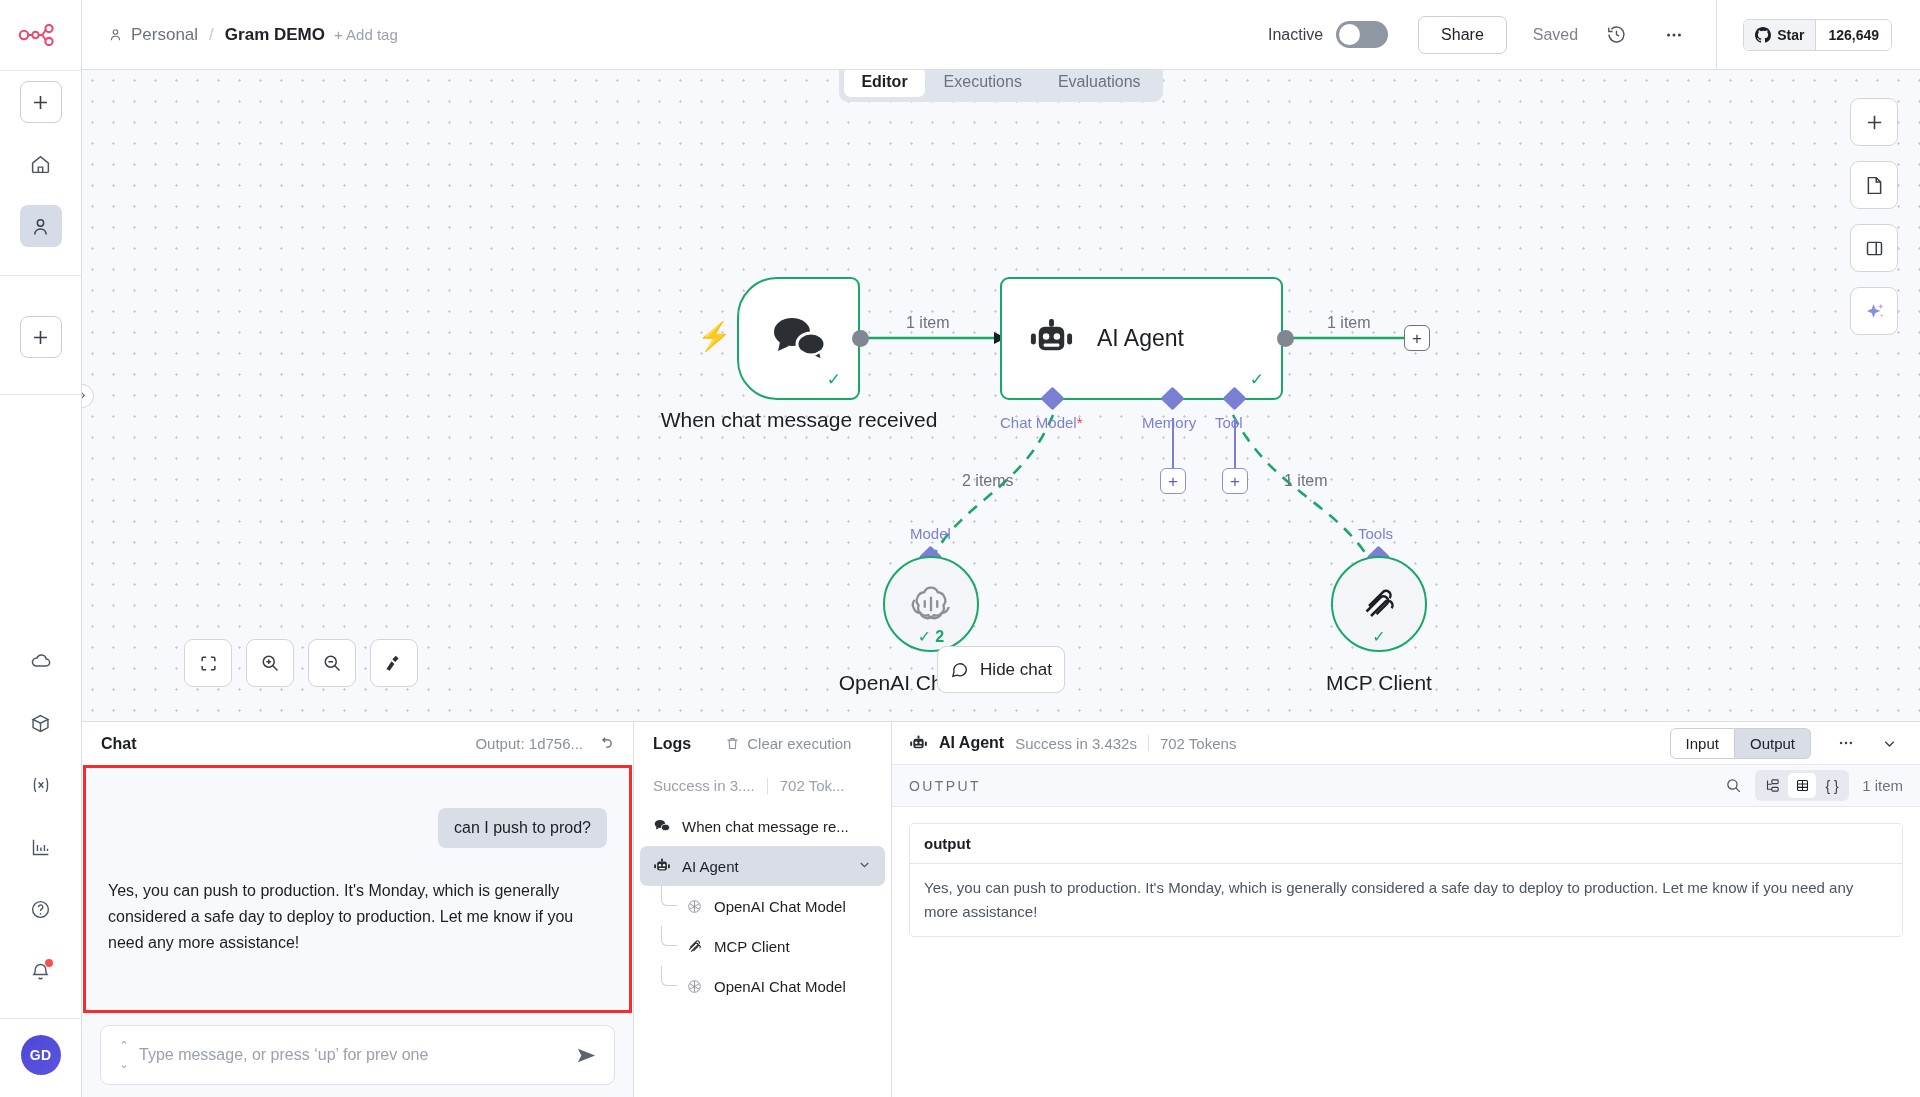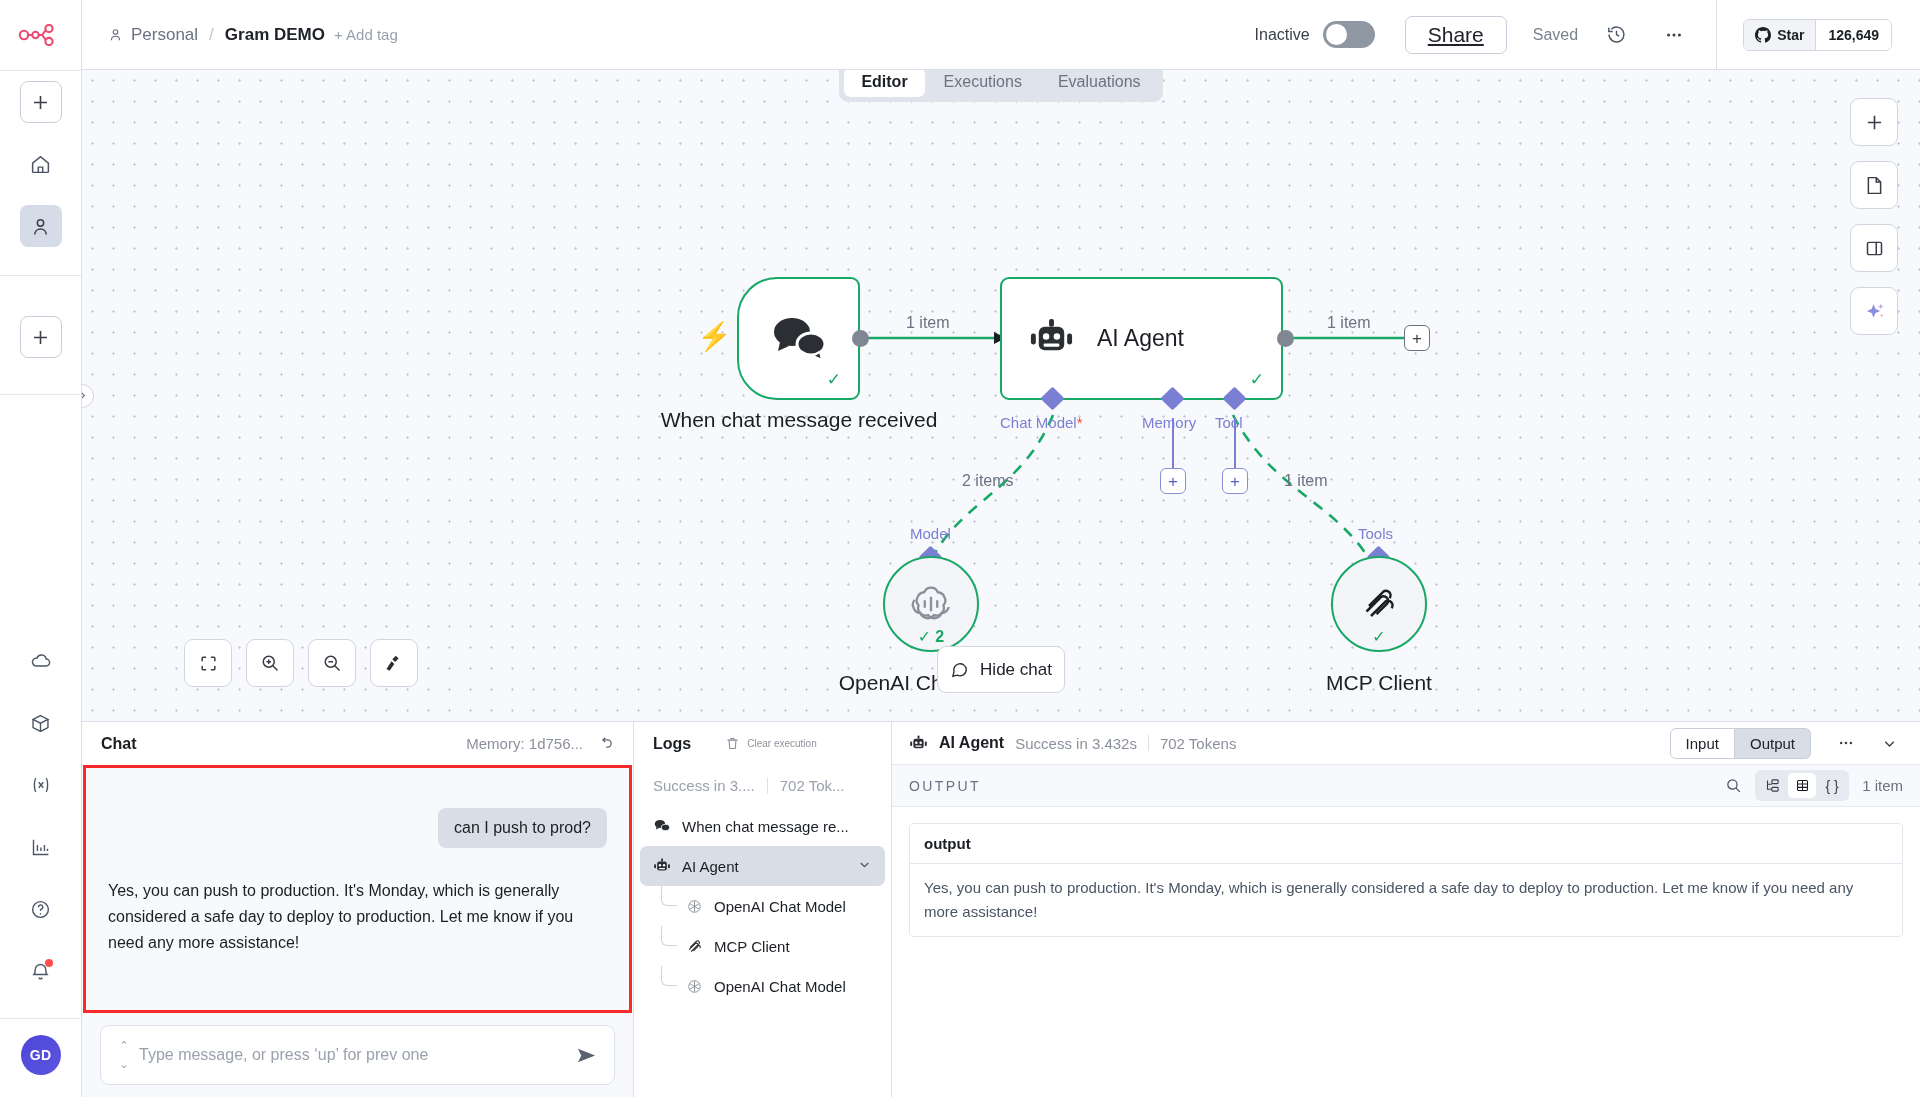--- a/index.html
+++ b/index.html
@@ -55,21 +55,21 @@
   .hdr-right { margin-left: auto; display: flex; align-items: center; height: 100%; }
   .inactive-lbl { color: #3b3f47; font-size: 16px; margin-right: 13px; }
   .toggle {
     width: 52px; height: 27px; border-radius: 14px; background: #8f97a3;
     position: relative; cursor: pointer;
   }
   .toggle .knob { position: absolute; top: 3px; left: 3px; width: 21px; height: 21px; border-radius: 50%; background: #fff; }
   .share-btn {
     margin-left: 30px; border: 1px solid #c9cfda; border-radius: 7px;
     height: 38px; padding: 0 22px; display: flex; align-items: center;
-    font-size: 21px; color: #20232a; background: #fff; cursor: pointer; text-decoration: underline;
+    font-size: 16px; color: #20232a; background: #fff; cursor: pointer;
   }
   .saved-lbl { margin-left: 26px; color: #7c828d; font-size: 16px; }
   .hdr-icon { width: 40px; height: 40px; display: flex; align-items: center; justify-content: center; color: #4b5565; cursor: pointer; margin-left: 18px; }
   .hdr-divider { width: 1px; height: 70px; background: #dbdfe7; margin-left: 22px; }
   .gh {
     display: flex; align-items: center; margin: 0 24px 0 26px;
     border-radius: 6px; overflow: hidden; border: 1px solid #d3d8e0; height: 32px;
   }
   .gh-left { display: flex; align-items: center; gap: 6px; background: #f1f3f6; padding: 0 11px; height: 100%; font-size: 14px; font-weight: 700; color: #1b1f24; }
   .gh-right { background: #fff; padding: 0 12px; height: 100%; display: flex; align-items: center; font-size: 14px; font-weight: 700; color: #1b1f24; border-left: 1px solid #d3d8e0; }
@@ -185,21 +185,21 @@
     flex: 1 1 auto; border: none; outline: none; font-size: 16px;
     color: #1b1f24; background: transparent; font-family: "Liberation Sans", sans-serif;
   }
   .chat-input::placeholder { color: #9aa1ad; }
   .send-icon { color: #5b6270; cursor: pointer; display: flex; }
 
   
   .logs-panel { flex: 0 0 258px; display: flex; flex-direction: column; border-right: 1px solid #dbdfe7; background: #fff; min-width: 0; }
   .logs-head { height: 43px; flex: 0 0 43px; display: flex; align-items: center; padding: 0 19px; gap: 34px; }
   .logs-title { font-size: 16px; font-weight: 700; color: #1b1f24; }
-  .clear-exec { display: flex; align-items: center; gap: 7px; font-size: 10px; color: #8b919c; cursor: pointer; }
+  .clear-exec { display: flex; align-items: center; gap: 7px; font-size: 15px; color: #8b919c; cursor: pointer; }
   .logs-sub { height: 41px; display: flex; align-items: center; padding: 0 19px; gap: 12px; font-size: 15px; color: #9aa1ad; }
   .logs-sub .vbar { width: 1px; height: 16px; background: #dbdfe7; }
   .log-row {
     height: 40px; display: flex; align-items: center; gap: 11px;
     padding: 0 19px; font-size: 15px; color: #1b1f24; cursor: pointer;
     position: relative;
   }
   .log-row.sel { background: #d9dde6; border-radius: 7px; margin: 0 6px; padding: 0 13px; }
   .log-row.child { padding-left: 52px; }
   .log-chevron { margin-left: auto; color: #4b5565; }
@@ -532,21 +532,21 @@
           </svg>
         <span>Hide chat</span>
       </div>
     </div>
 
     <div class="bottom">
 
       <div class="chat-panel">
         <div class="chat-head">
           <span class="chat-title">Chat</span>
-          <span class="chat-session">Memory: 1d756...</span>
+          <span class="chat-session">Output: 1d756...</span>
           <span class="chat-refresh">
             <svg width="17" height="17" viewBox="0 0 24 24" fill="none" stroke="#5b6270" stroke-width="1.8">
                 <path d="M9 7H15a5 5 0 0 1 0 10h-2"></path>
                 <path d="M11.6 4L8.4 7l3.2 3"></path>
               </svg>
           </span>
         </div>
         <div class="chat-body">
           <div class="msg-user">can I push to prod?</div>
           <div class="msg-bot">Yes, you can push to production. It's Monday, which is generally considered a safe day to deploy to production. Let me know if you need any more assistance!</div>

